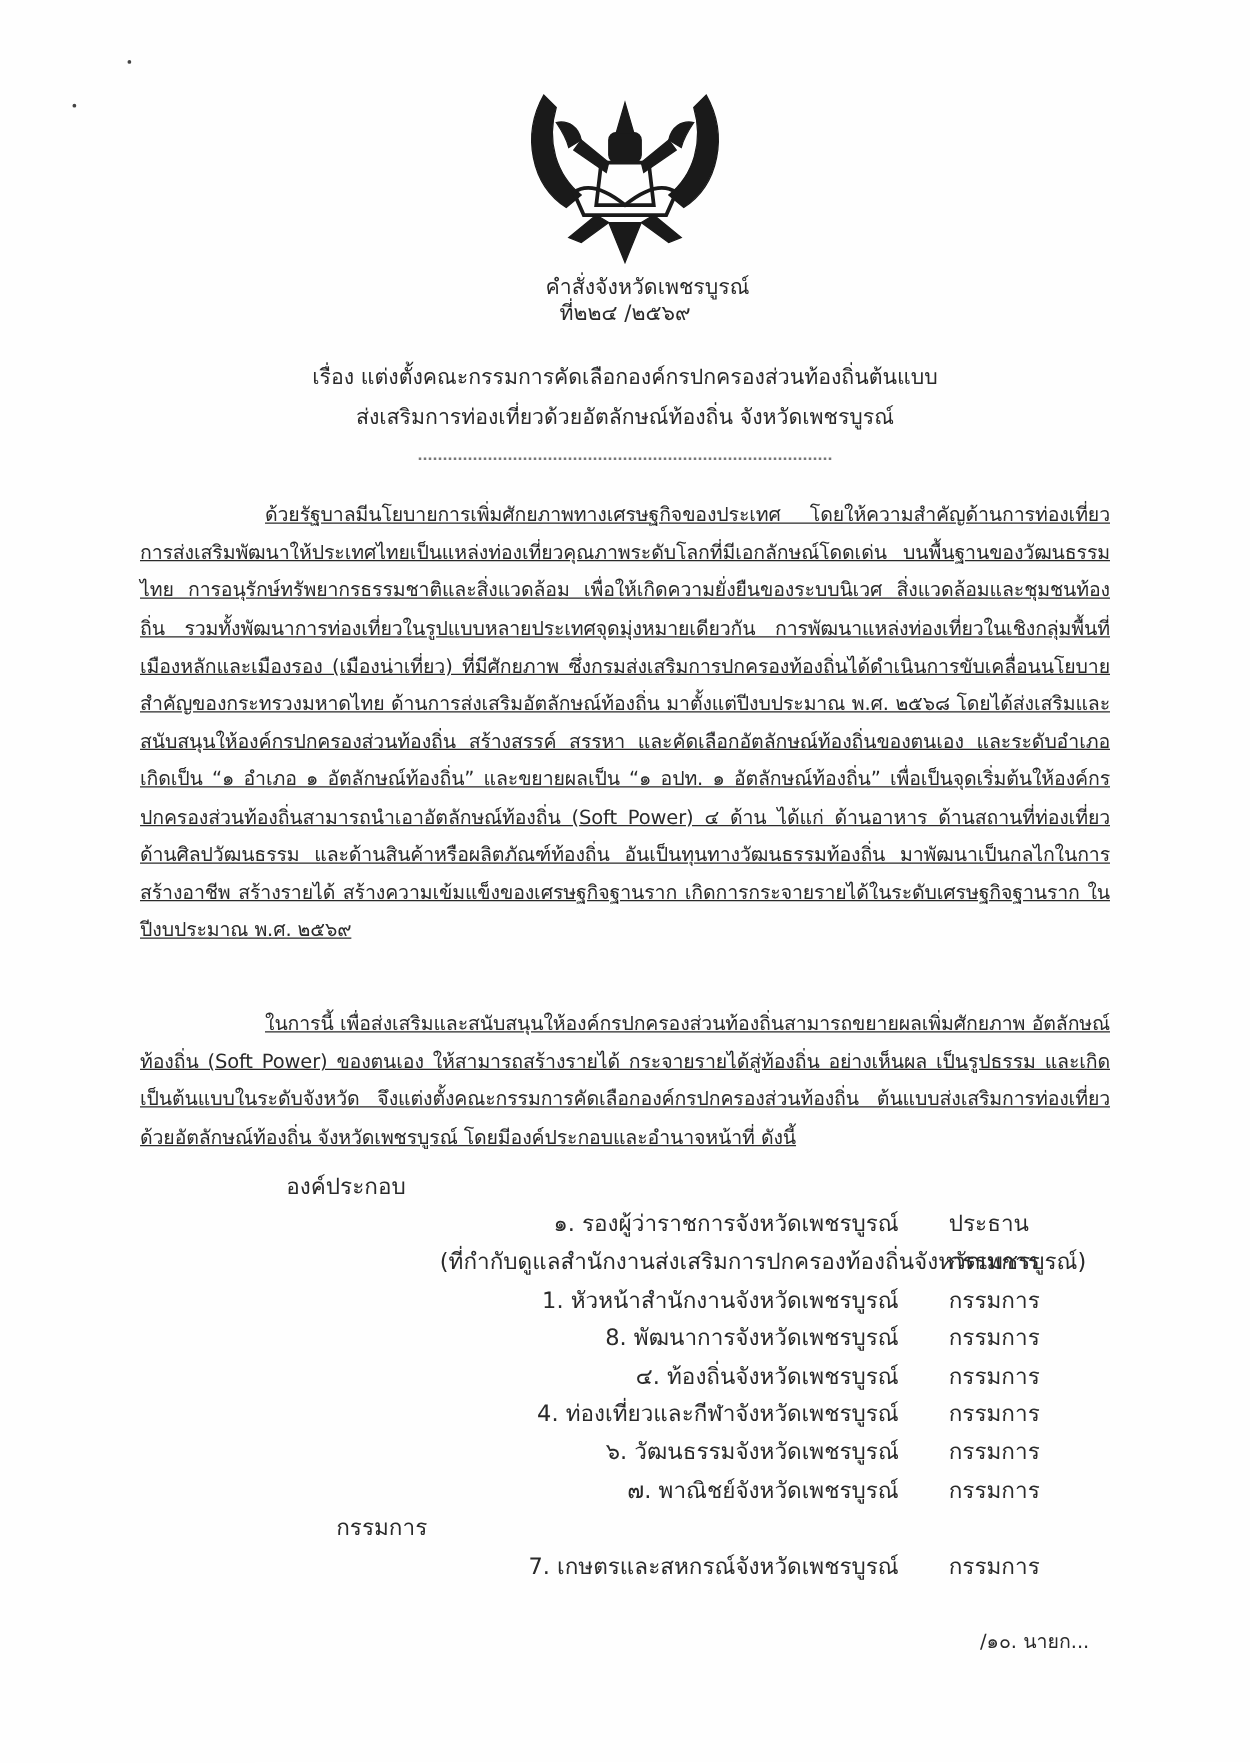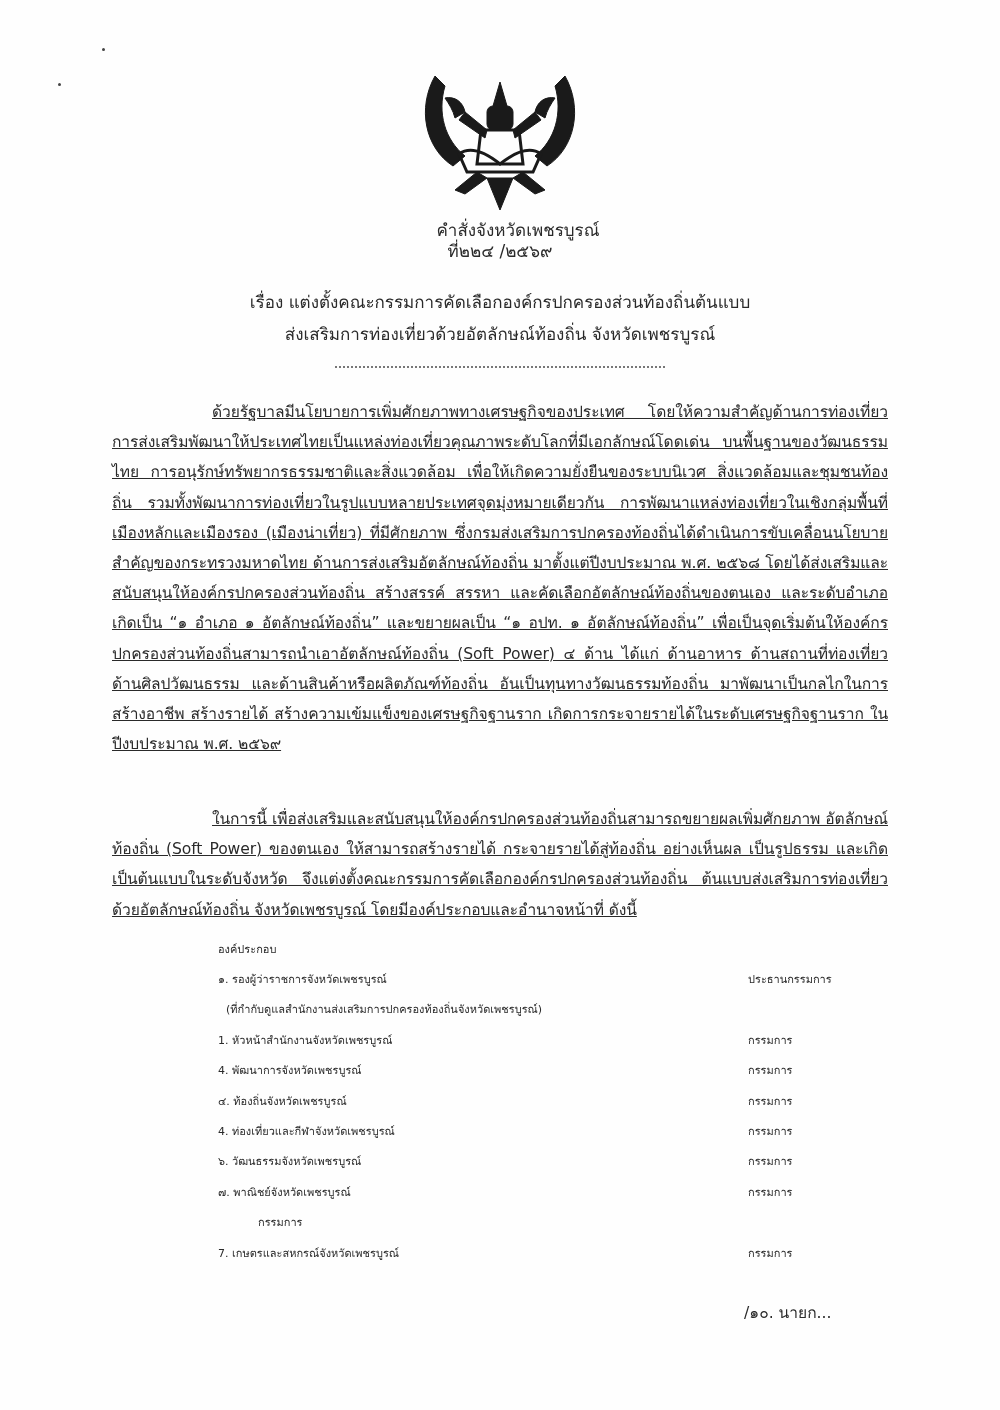--- a/index.html
+++ b/index.html
@@ -12,27 +12,27 @@
   .speck { position: absolute; width: 3px; height: 3px; border-radius: 50%; background: #444; }
   .emblem { position: absolute; left: 415px; top: 68px; width: 170px; height: 150px; }
   .center { position: absolute; left: 0; width: 1000px; text-align: center; font-size: 17px; line-height: 28px; }
   .subject { position: absolute; left: 0; width: 1000px; text-align: center; font-size: 17px; line-height: 32px; }
   .sep { position: absolute; left: 335px; top: 366px; width: 330px; border-top: 2px dotted #777; }
   .para {
     position: absolute; left: 112px; width: 776px; font-size: 15.6px; line-height: 30.2px;
     text-align: justify; letter-spacing: -0.1px; text-decoration: underline;
   }
   .para .indent { display: inline-block; width: 100px; }
-  .list { position: absolute; left: 218px; width: 640px; font-size: 11px; }
+  .list { position: absolute; left: 229px; width: 640px; font-size: 18px; }
   .list-head { height: 30px; line-height: 30px; }
   .row { display: flex; height: 30.4px; line-height: 30.4px; }
-  .row .name { flex: 0 0 490px; }
+  .row .name { flex: 0 0 490px; text-align: right; }
   .row .role { flex: 1; margin-left: 40px; }
   .row.sub { padding-left: 8px; }
-  .footer { position: absolute; left: 744px; top: 1300px; font-size: 15.6px; }
+  .footer { position: absolute; left: 784px; top: 1300px; font-size: 15.6px; }
 </style>
 </head>
 <body>
 
 <div class="page">
   <span class="speck" style="left:102px;top:48px;"></span>
   <span class="speck" style="left:58px;top:83px;"></span>
 
   <svg class="emblem" viewBox="0 0 170 150">
     <g fill="#1a1a1a" stroke="#1a1a1a">
@@ -79,21 +79,21 @@
       <span class="role">ประธานกรรมการ</span>
     </div>
     <div class="row sub">
       <span class="name" style="flex:1">(ที่กำกับดูแลสำนักงานส่งเสริมการปกครองท้องถิ่นจังหวัดเพชรบูรณ์)</span>
     </div>
     <div class="row">
       <span class="name">1. หัวหน้าสำนักงานจังหวัดเพชรบูรณ์</span>
       <span class="role">กรรมการ</span>
     </div>
     <div class="row">
-      <span class="name">4. พัฒนาการจังหวัดเพชรบูรณ์</span>
+      <span class="name">8. พัฒนาการจังหวัดเพชรบูรณ์</span>
       <span class="role">กรรมการ</span>
     </div>
     <div class="row">
       <span class="name">๔. ท้องถิ่นจังหวัดเพชรบูรณ์</span>
       <span class="role">กรรมการ</span>
     </div>
     <div class="row">
       <span class="name">4. ท่องเที่ยวและกีฬาจังหวัดเพชรบูรณ์</span>
       <span class="role">กรรมการ</span>
     </div>

